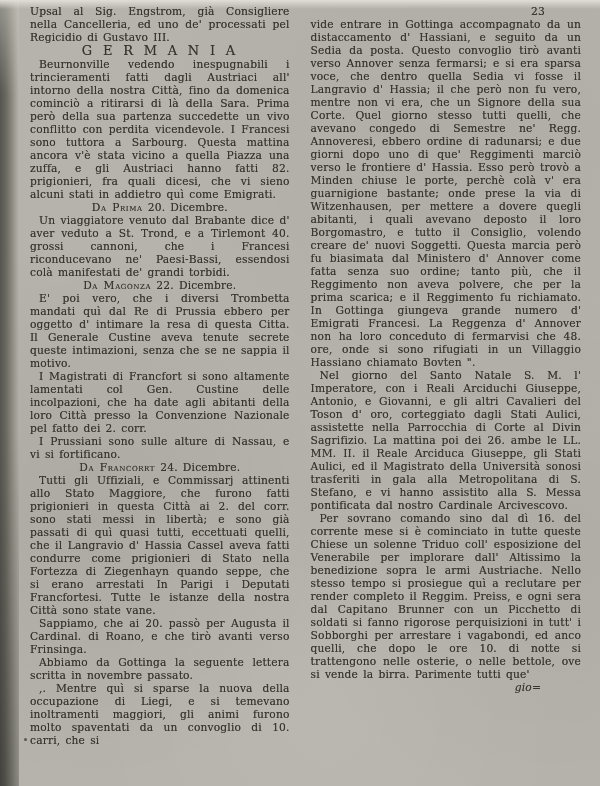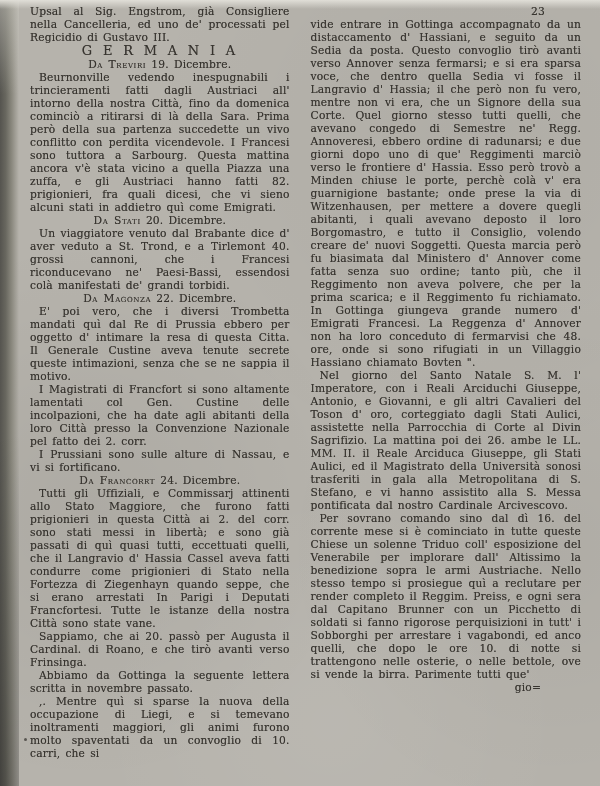--- a/index.html
+++ b/index.html
@@ -60,41 +60,40 @@
     font-weight: normal;
     letter-spacing: 2.5px;
     line-height: 14px;
   }
   .dateline { text-align: center; text-indent: 0; }
   .dl-place { font-variant: small-caps; letter-spacing: 0.6px; }
   .pageno {
     text-align: right; padding-right: 36px;
     font-size: 10.5px; letter-spacing: 1px;
   }
-  .catchword { text-align: right; padding-right: 40px; }
+  .catchword { text-align: right; padding-right: 40px; font-style: italic; }
   .margin-speck {
     position: absolute; left: 24px; top: 738px;
     width: 3px; height: 3px; border-radius: 50%;
     background: rgba(50,47,43,0.7); z-index: 5;
   }
 </style>
 </head>
 <body>
 
 <div class="edge-left"></div>
 <div class="edge-top"></div>
 <div class="margin-speck"></div>
 
 <div class="cols">
   <div class="col col-left" id="col-left">
       <p class="para flush">Upsal al Sig. Engstrom, già Consigliere nella Cancelleria, ed uno de' processati pel Regicidio di Gustavo III.</p>
       <h2 class="heading">G E R M A N I A</h2>
-      <div class="dateline"><span class="dl-place">Da Treviri</span> <span class="dl-rest">19. Dicembre.</span></div>
       <p class="para">Beurnonville vedendo inespugnabili i trincieramenti fatti dagli Austriaci all' intorno della nostra Città, fino da domenica cominciò a ritirarsi di là della Sara. Prima però della sua partenza succedette un vivo conflitto con perdita vicendevole. I Francesi sono tuttora a Sarbourg. Questa mattina ancora v'è stata vicino a quella Piazza una zuffa, e gli Austriaci hanno fatti 82. prigionieri, fra quali dicesi, che vi sieno alcuni stati in addietro quì come Emigrati.</p>
-      <div class="dateline"><span class="dl-place">Da Stati</span> <span class="dl-rest">20. Dicembre.</span></div>
+      <div class="dateline"><span class="dl-place">Da Prima</span> <span class="dl-rest">20. Dicembre.</span></div>
       <p class="para">Un viaggiatore venuto dal Brabante dice d' aver veduto a St. Trond, e a Tirlemont 40. grossi cannoni, che i Francesi riconducevano ne' Paesi-Bassi, essendosi colà manifestati de' grandi torbidi.</p>
       <div class="dateline"><span class="dl-place">Da Magonza</span> <span class="dl-rest">22. Dicembre.</span></div>
       <p class="para">E' poi vero, che i diversi Trombetta mandati quì dal Re di Prussia ebbero per oggetto d' intimare la resa di questa Citta. Il Generale Custine aveva tenute secrete queste intimazioni, senza che se ne sappia il motivo.</p>
       <p class="para">I Magistrati di Francfort si sono altamente lamentati col Gen. Custine delle incolpazioni, che ha date agli abitanti della loro Città presso la Convenzione Nazionale pel fatto dei 2. corr.</p>
       <p class="para">I Prussiani sono sulle alture di Nassau, e vi si fortificano.</p>
       <div class="dateline"><span class="dl-place">Da Francorrt</span> <span class="dl-rest">24. Dicembre.</span></div>
       <p class="para">Tutti gli Uffiziali, e Commissarj attinenti allo Stato Maggiore, che furono fatti prigionieri in questa Città ai 2. del corr. sono stati messi in libertà; e sono già passati di quì quasi tutti, eccettuati quelli, che il Langravio d' Hassia Cassel aveva fatti condurre come prigionieri di Stato nella Fortezza di Ziegenhayn quando seppe, che si erano arrestati In Parigi i Deputati Francfortesi. Tutte le istanze della nostra Città sono state vane.</p>
       <p class="para">Sappiamo, che ai 20. passò per Augusta il Cardinal. di Roano, e che tirò avanti verso Frinsinga.</p>
       <p class="para">Abbiamo da Gottinga la seguente lettera scritta in novembre passato.</p>
       <p class="para">,. Mentre quì si sparse la nuova della occupazione di Liegi, e si temevano inoltramenti maggiori, gli animi furono molto spaventati da un convoglio di 10. carri, che si</p>

